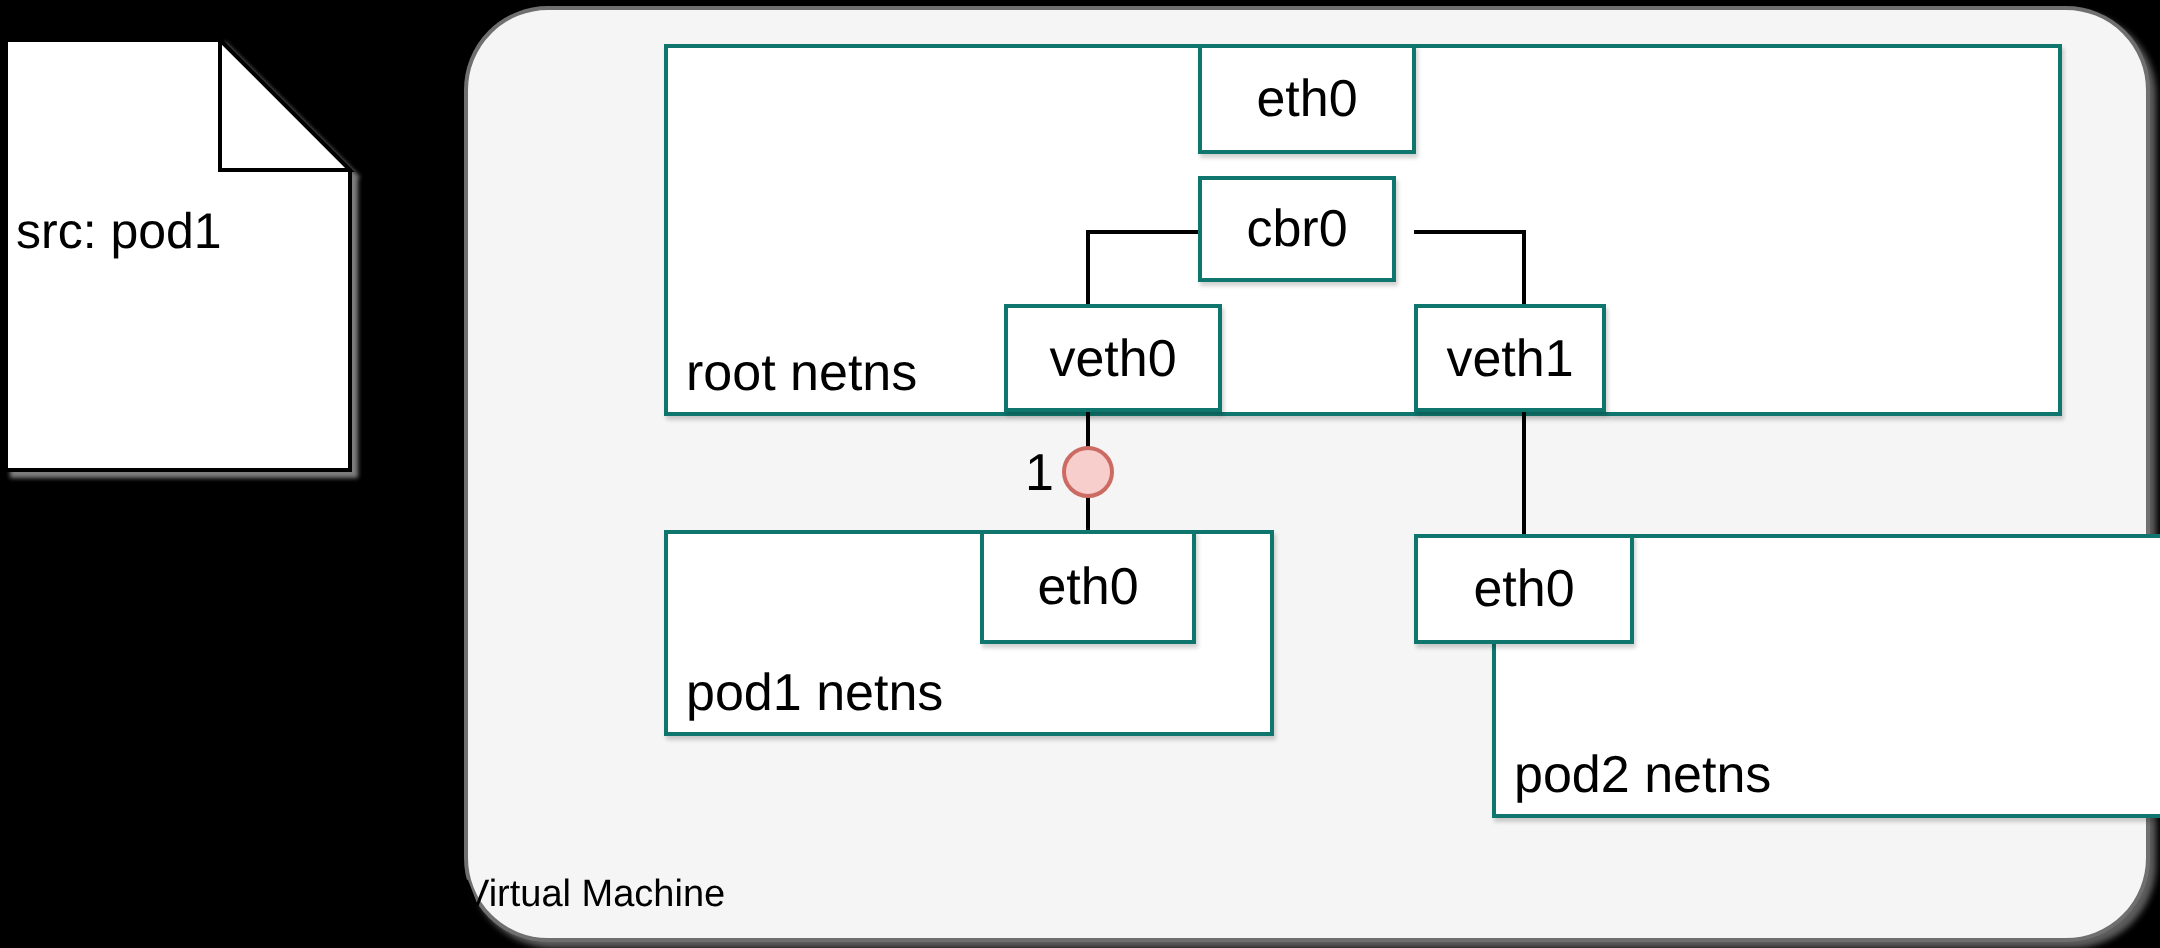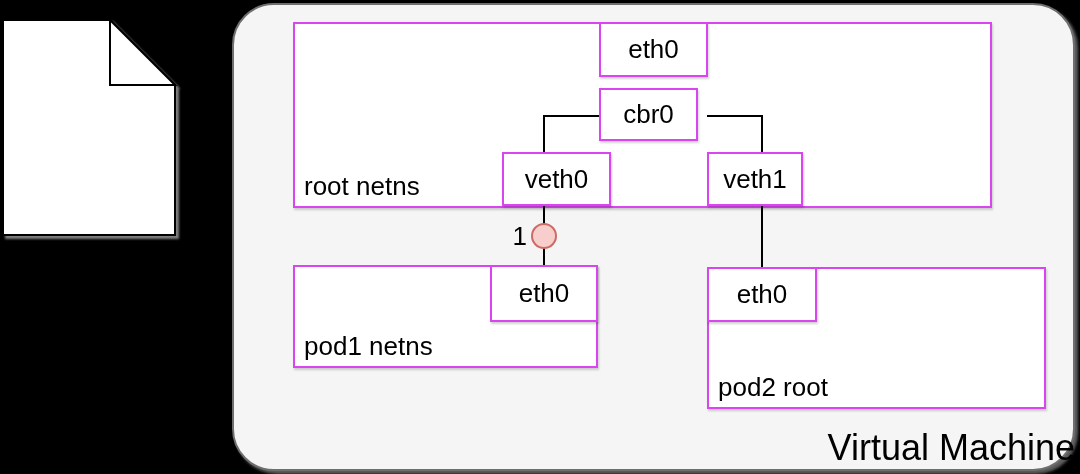--- a/index.html
+++ b/index.html
@@ -26,35 +26,35 @@
     border: 2px solid #6f6f6f;
     border-radius: 42px;
     box-sizing: border-box;
     box-shadow: 3px 3px 3px #5e5e5e;
     z-index: 1;
   }
   .vm-label {
     position: absolute;
     left: 232px; top: 433px;
     width: 843px; height: 30px;
-    text-align: right;
-    font-size: 36px;
+    text-align: left;
+    font-size: 19px;
     line-height: 30px;
     z-index: 30;
   }
 
   
   .node {
     position: absolute;
     background: #ffffff;
-    border: 2px solid #d946ef;
+    border: 2px solid #0f766e;
     box-sizing: border-box;
     box-shadow: 1px 2px 2px rgba(0,0,0,0.18);
   }
-  .ns { z-index: 6; }
+  .ns { z-index: 6; margin-left: 39px; }
   .iface {
     z-index: 10;
     display: flex;
     align-items: center;
     justify-content: center;
     font-size: 26px;
   }
   .ns-label {
     position: absolute;
     left: 9px; bottom: 5px;
@@ -135,21 +135,21 @@
   <div class="vm"></div>
   <div class="vm-label">Virtual Machine</div>
 
   <div id="root-netns" class="node ns">
     <span class="ns-label">root netns</span>
   </div>
   <div id="pod1-netns" class="node ns">
     <span class="ns-label">pod1 netns</span>
   </div>
   <div id="pod2-netns" class="node ns">
-    <span class="ns-label">pod2 root</span>
+    <span class="ns-label">pod2 netns</span>
   </div>
 
   <svg id="lines-svg" viewBox="0 0 1080 474">
 
     <g filter="drop-shadow(3px 3px 1px #7d7d7d)">
       <polygon class="note-shape" points="3,20 110,20 175,85 175,235 3,235"></polygon>
       <polygon class="note-shape" points="110,20 110,85 175,85"></polygon>
     </g>
 
     <polyline class="connector" points="599,116 544,116 544,152"></polyline>
@@ -174,18 +174,19 @@
     <span>veth1</span>
   </div>
   <div id="box-pod1-eth0" class="node iface">
     <span>eth0</span>
   </div>
   <div id="box-pod2-eth0" class="node iface">
     <span>eth0</span>
   </div>
 
   <div class="note-text">
+    <div>src: pod1</div>
   </div>
 
   <div class="marker-circle"></div>
   <div class="marker-label">1</div>
 
 </div>
 
 </body></html>

